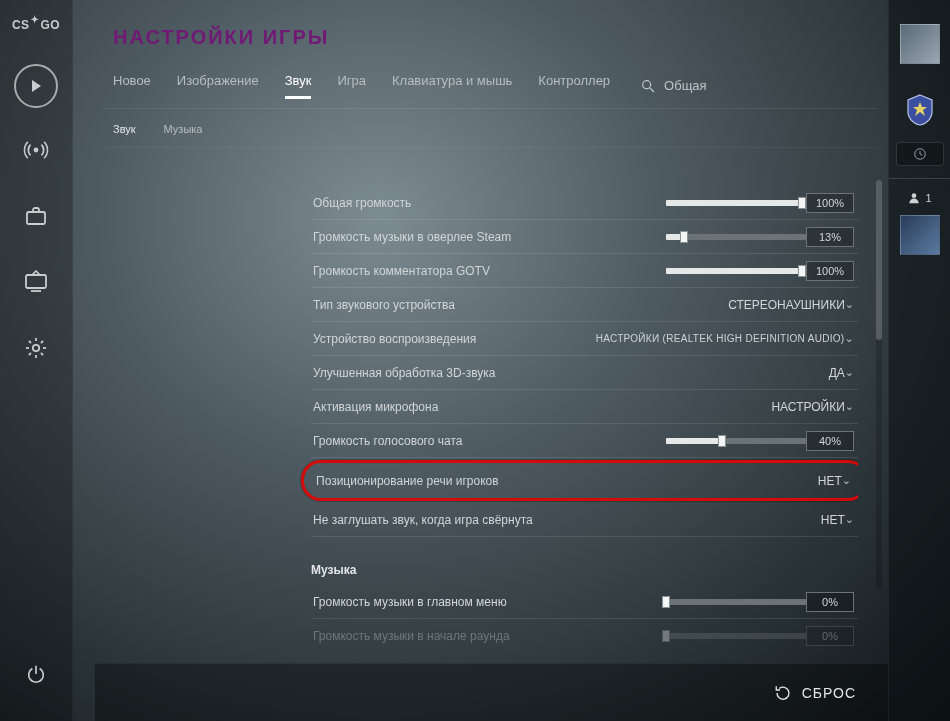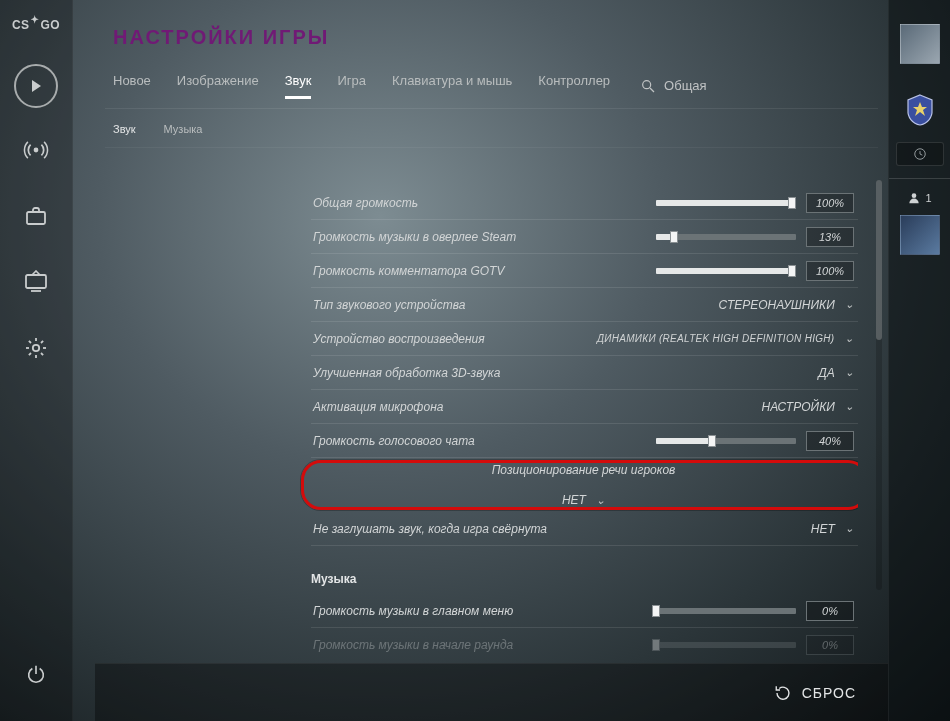--- a/index.html
+++ b/index.html
@@ -52,50 +52,49 @@
   .tabs { display:flex; gap:26px; padding: 14px 8px 10px 8px; border-bottom:1px solid rgba(255,255,255,0.08);}
   .tabs .tab { font-size:13px; color:#b9bdbe; padding-bottom:10px; position:relative;}
   .tabs .tab.active { color:#fff;}
   .tabs .tab.active::after { content:""; position:absolute; left:0; right:0; bottom:-1px; height:3px; background:#fff;}
   .tabs .search { margin-left: 4px; display:flex; align-items:center; gap:8px; color:#c0c3c4; font-size:13px;}
   .subtabs { display:flex; gap:28px; padding: 10px 8px 8px 8px; border-bottom:1px solid rgba(255,255,255,0.05);}
   .subtabs .subtab { font-size:11px; color:#b9bdbe; padding:4px 0;}
   .subtabs .subtab.active { color:#e3e5e6;}
 
   .scroll { position:absolute; top:172px; bottom:66px; left:18px; right:30px; overflow:hidden;}
-  .settings { padding: 14px 0 0 198px; font-style: italic; }
+  .settings { padding: 14px 0 0 198px; }
   .row {
     display:flex; align-items:center; justify-content:space-between;
     height:34px; border-bottom:1px solid rgba(255,255,255,0.1);
     padding: 0 4px 0 2px;
     font-size:12px; color:#d2d5d6;
   }
   .row .label { flex: 1 1 auto; }
-  .row .control { flex: 0 0 auto; display:flex; align-items:center; gap:10px;}
+  .row .control { flex: 0 0 auto; display:flex; align-items:center; gap:0;}
   .slider { width:140px; height:6px; position:relative; }
   .slider .track { position:absolute; inset:0; background:#6b7376; border-radius:1px;}
   .slider .fill { position:absolute; top:0; bottom:0; left:0; background:#e6e8e8; border-radius:1px;}
   .slider .thumb { position:absolute; top:-3px; width:8px; height:12px; background:#f4f5f5; border:1px solid #8a9093;}
   .valbox { width:48px; height:20px; border:1px solid #6b7376; background:rgba(0,0,0,0.25); color:#d2d5d6; font-size:11px; display:flex; align-items:center; justify-content:center;}
   .dropdown { display:flex; align-items:center; gap:10px; font-size:12px; color:#d2d5d6; text-transform: none;}
   .dropdown .chev { font-size:11px; color:#bfc2c3;}
   .dropdown.small { font-size:10px; letter-spacing:0.3px; color:#cfd2d3;}
 
   .section-title { padding: 26px 0 8px 198px; font-size:12px; color:#e3e5e6; font-weight:600;}
   .row.faded { opacity:0.35; border-bottom:none;}
 
   
   .row.highlight {
     border: 3px solid #d40b0b;
     border-radius: 20px;
     box-shadow: 0 0 0 1px rgba(0,0,0,0.25);
-    height:50px;
+    height:41px;
     margin: 2px -10px 2px -10px;
     padding: 0 14px 0 12px;
-    flex-direction: column;
   }
 
   
   .footer {
     position:absolute; left:0; right:0; bottom:0; height:58px;
     background: rgba(0,0,0,0.35);
     display:flex; align-items:center; justify-content:flex-end; padding-right:32px;
     border-top:1px solid rgba(255,255,255,0.06);
   }
   .resetbtn { display:flex; align-items:center; gap:10px; color:#e3e5e6; font-size:14px; letter-spacing:1px;}
@@ -257,21 +256,21 @@
         <div class="label">Тип звукового устройства</div>
         <div class="control dropdown">
           <span>СТЕРЕОНАУШНИКИ</span>
           <span class="chev">⌄</span>
         </div>
       </div>
 
       <div class="row">
         <div class="label">Устройство воспроизведения</div>
         <div class="control dropdown small">
-          <span>ДИНАМИКИ (REALTEK HIGH DEFINITION HIGH)</span>
+          <span>НАСТРОЙКИ (REALTEK HIGH DEFINITION AUDIO)</span>
           <span class="chev">⌄</span>
         </div>
       </div>
 
       <div class="row">
         <div class="label">Улучшенная обработка 3D-звука</div>
         <div class="control dropdown">
           <span>ДА</span>
           <span class="chev">⌄</span>
         </div>

